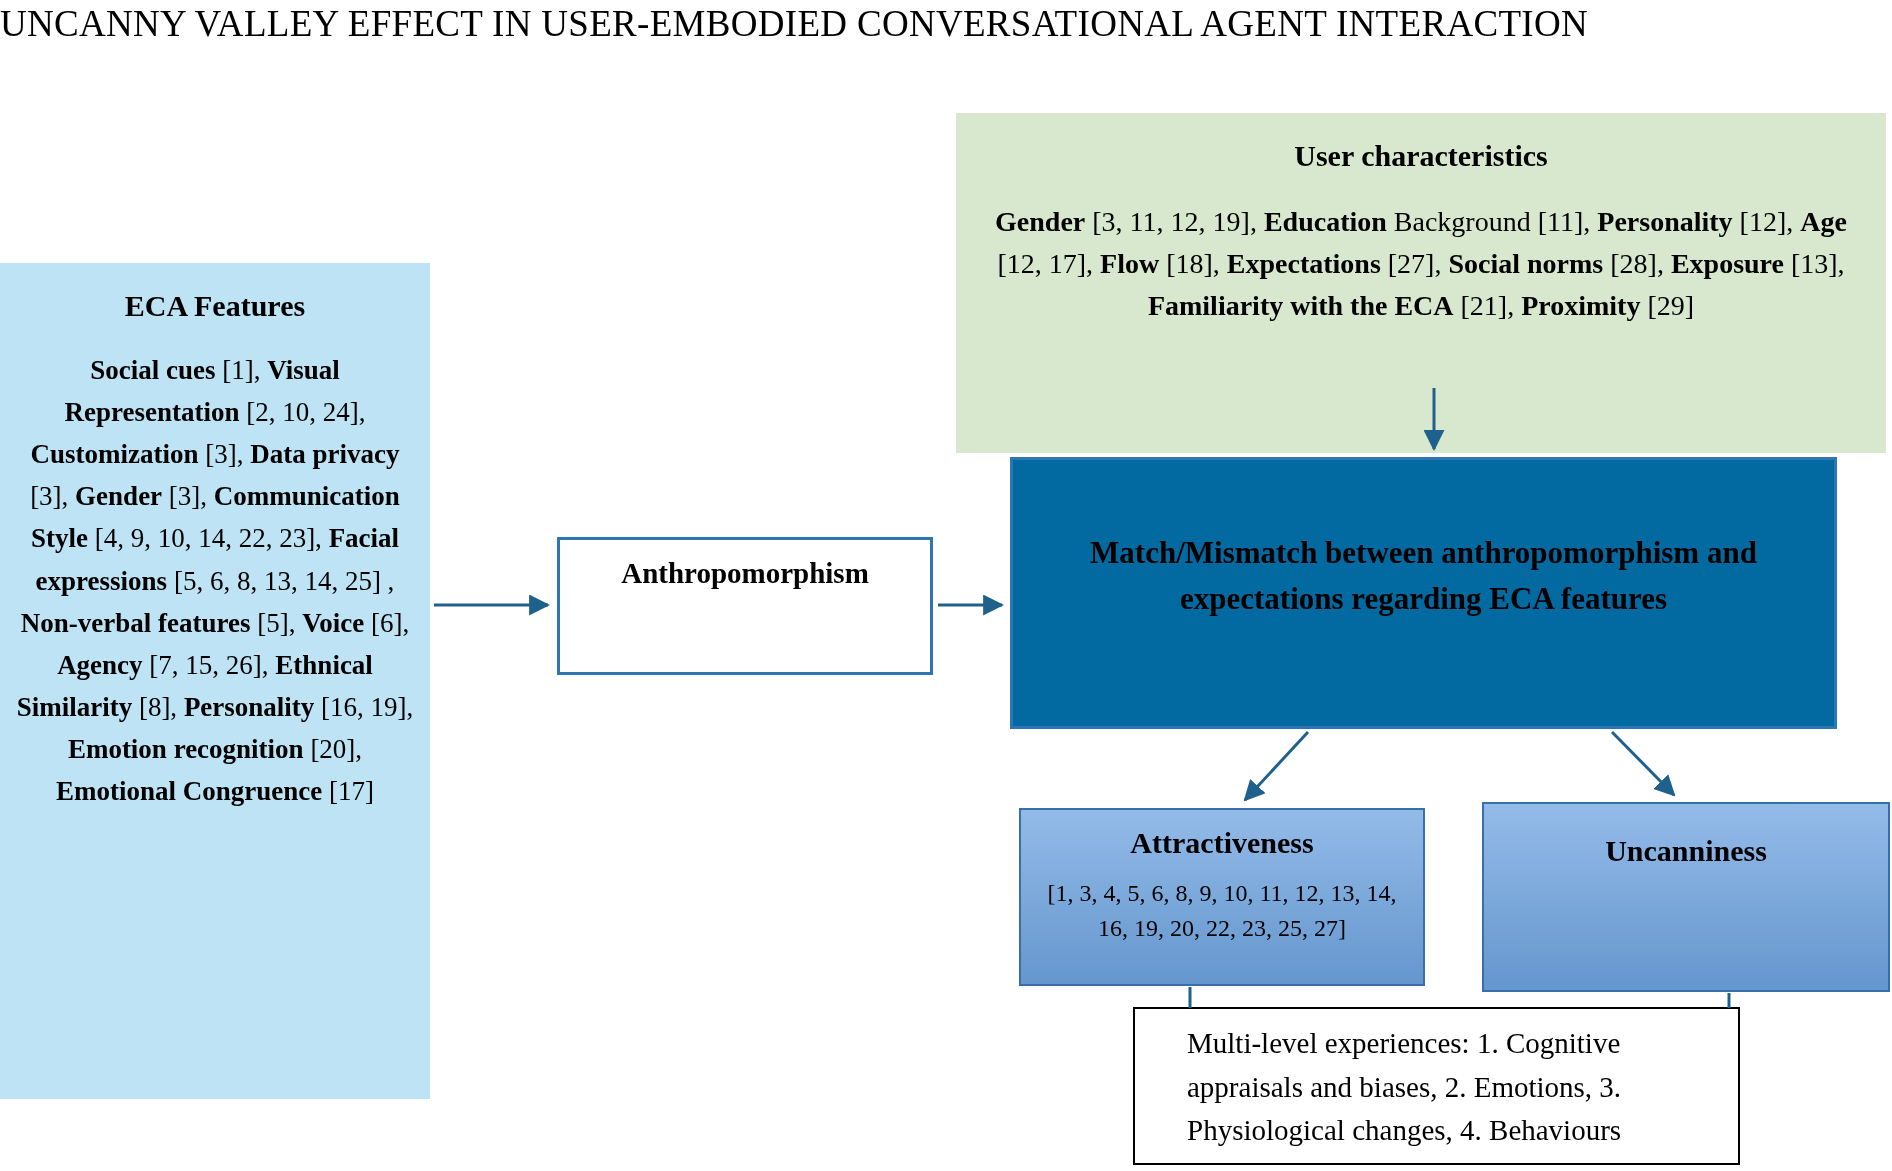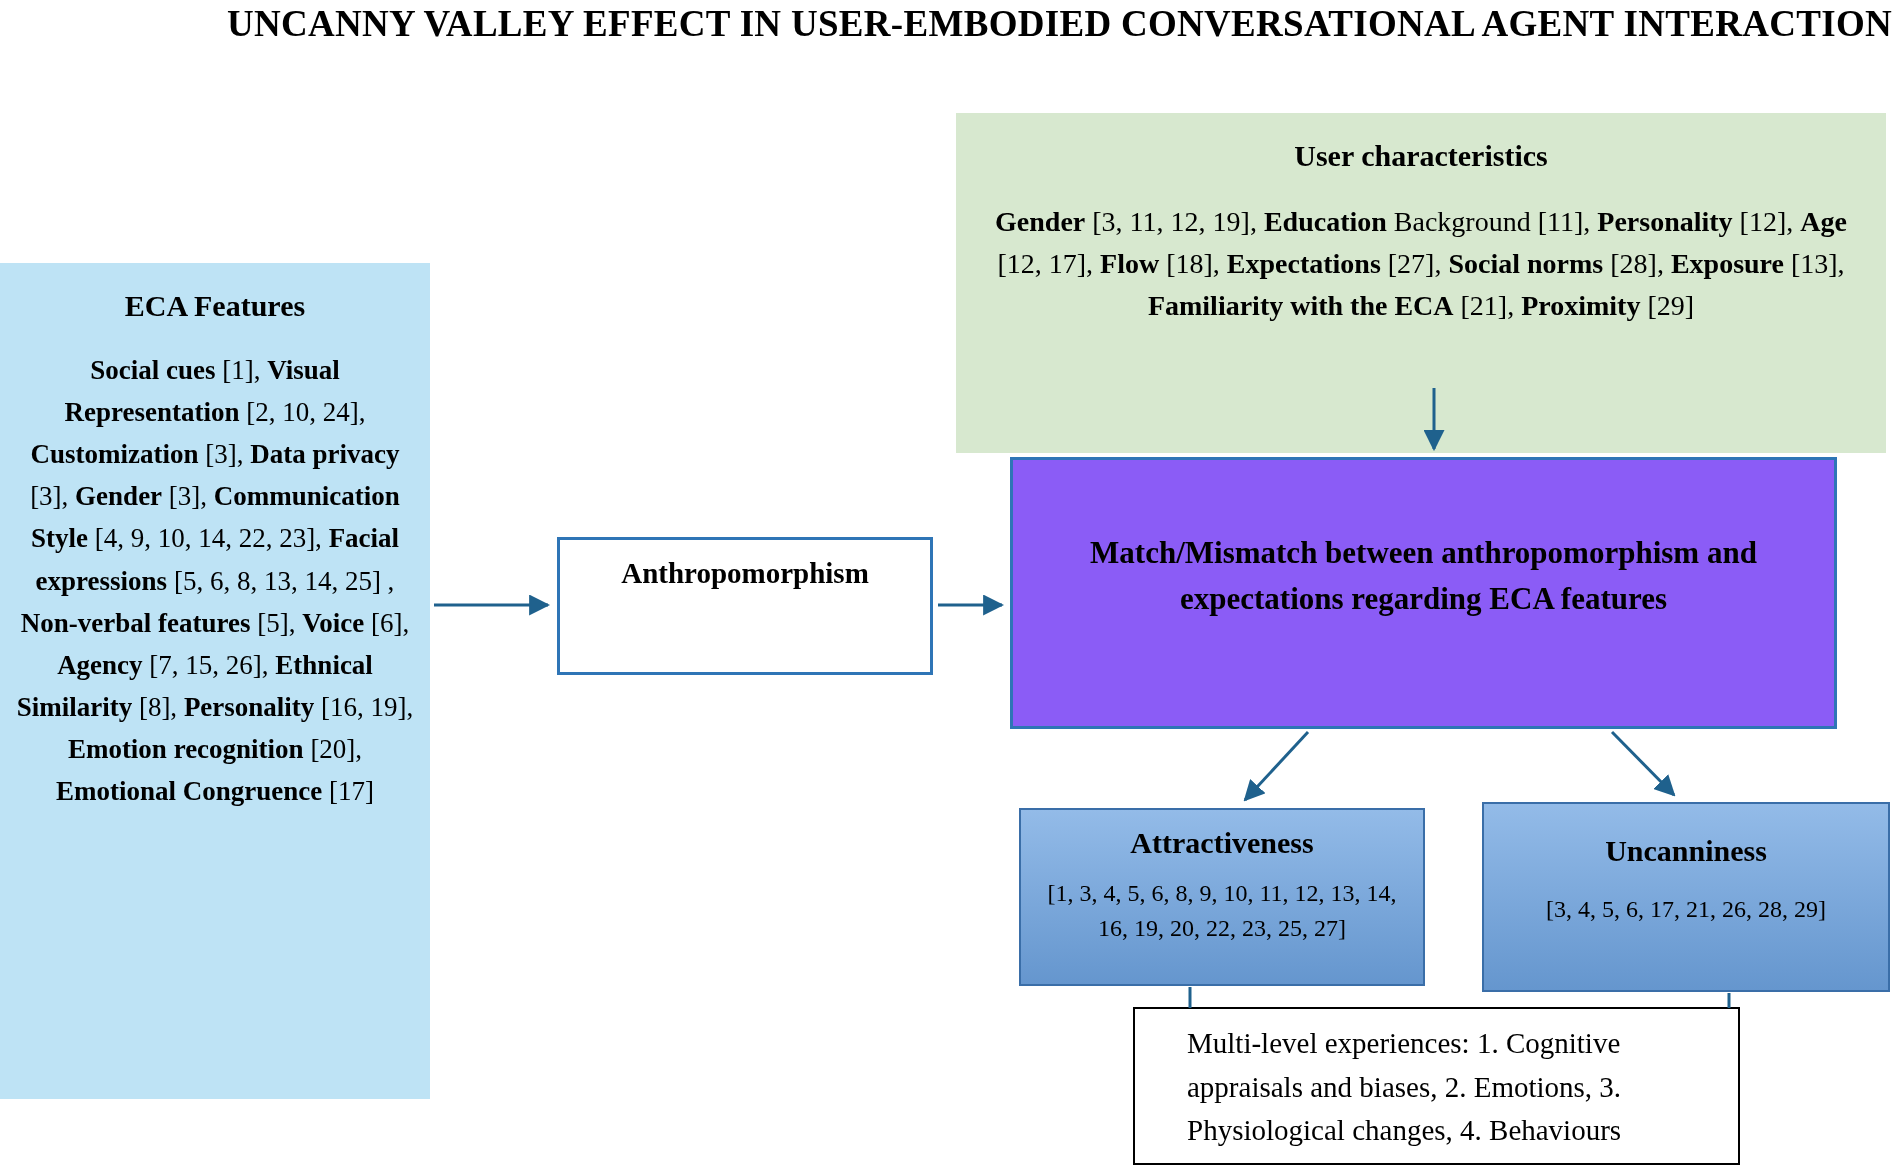--- a/index.html
+++ b/index.html
@@ -2,22 +2,22 @@
 <html style="--eca-box-bg: #BEE3F5; --user-box-bg: #D7E8CF; --outline-blue: #2E75B6; --gradient-top: #93BBE8; --gradient-bottom: #6596CE; --gradient-border: #3A6EA8; --arrow: #1F618D; --text: #000000;"><head>
 <meta charset="utf-8">
 <style>
   * { margin:0; padding:0; box-sizing:border-box; }
   html,body { background:#ffffff; }
   .canvas {
     position:relative; width:1892px; height:1171px; background:#ffffff; overflow:hidden;
     font-family:"Liberation Serif","DejaVu Serif",serif; color:var(--text,#000);
   }
   .title {
-    position:absolute; top:2px; left:0; width:100%; text-align:right;
-    font-weight:bold; font-size:37px; letter-spacing:.3px; white-space:nowrap;
+    position:absolute; top:2px; left:0; width:100%; text-align:left;
+    font-weight:normal; font-size:37px; letter-spacing:.3px; white-space:nowrap;
   }
   .box { position:absolute; }
   .heading { font-weight:bold; font-size:30px; }
   .b { font-weight:bold; }
   .rich, .cites { font-weight:normal; }
 
   .eca {
     left:0; top:263px; width:430px; height:836px;
     background:var(--eca-box-bg); text-align:center; padding:26px 14px;
   }
@@ -32,21 +32,21 @@
   .user .rich { font-size:28px; line-height:1.5; }
 
   .anthro {
     left:557px; top:537px; width:376px; height:138px; background:#fff;
     border:3px solid var(--outline-blue); text-align:center; padding-top:17px;
   }
   .anthro .heading { font-size:29px; }
   .anthro .cites { font-size:23px; margin-top:20px; }
 
   .match {
-    left:1010px; top:457px; width:827px; height:272px; background:#8b5cf6;
+    left:1010px; top:457px; width:827px; height:272px; background:#0369a1;
     border:3px solid var(--outline-blue);
     display:flex; align-items:center; justify-content:center;
     text-align:center; font-weight:bold; font-size:31px; line-height:1.5;
     padding:0 56px 34px;
   }
 
   .grad {
     background:linear-gradient(180deg, var(--gradient-top) 0%, var(--gradient-bottom) 100%);
     border:2px solid var(--gradient-border); text-align:center;
   }
@@ -90,21 +90,20 @@
     <span>Match/Mismatch between anthropomorphism and expectations regarding ECA features</span>
   </div>
 
   <div class="box grad attract">
     <div class="heading">Attractiveness</div>
     <div class="cites">[1, 3, 4, 5, 6, 8, 9, 10, 11, 12, 13, 14, 16, 19, 20, 22, 23, 25, 27]</div>
   </div>
 
   <div class="box grad uncanny">
     <div class="heading">Uncanniness</div>
-    <div class="cites">[3, 4, 5, 6, 17, 21, 26, 28, 29]</div>
   </div>
 
   <div class="box exper">
     <span>Multi-level experiences: 1. Cognitive appraisals and biases, 2. Emotions, 3. Physiological changes, 4. Behaviours</span>
   </div>
 
   <svg class="connectors" viewBox="0 0 1892 1171" aria-hidden="true">
     <defs>
       <marker id="ah" viewBox="0 0 10 10" refX="9" refY="5" markerWidth="7" markerHeight="7" orient="auto-start-reverse">
         <path d="M0,0 L10,5 L0,10 z" class="ah-fill"></path>

